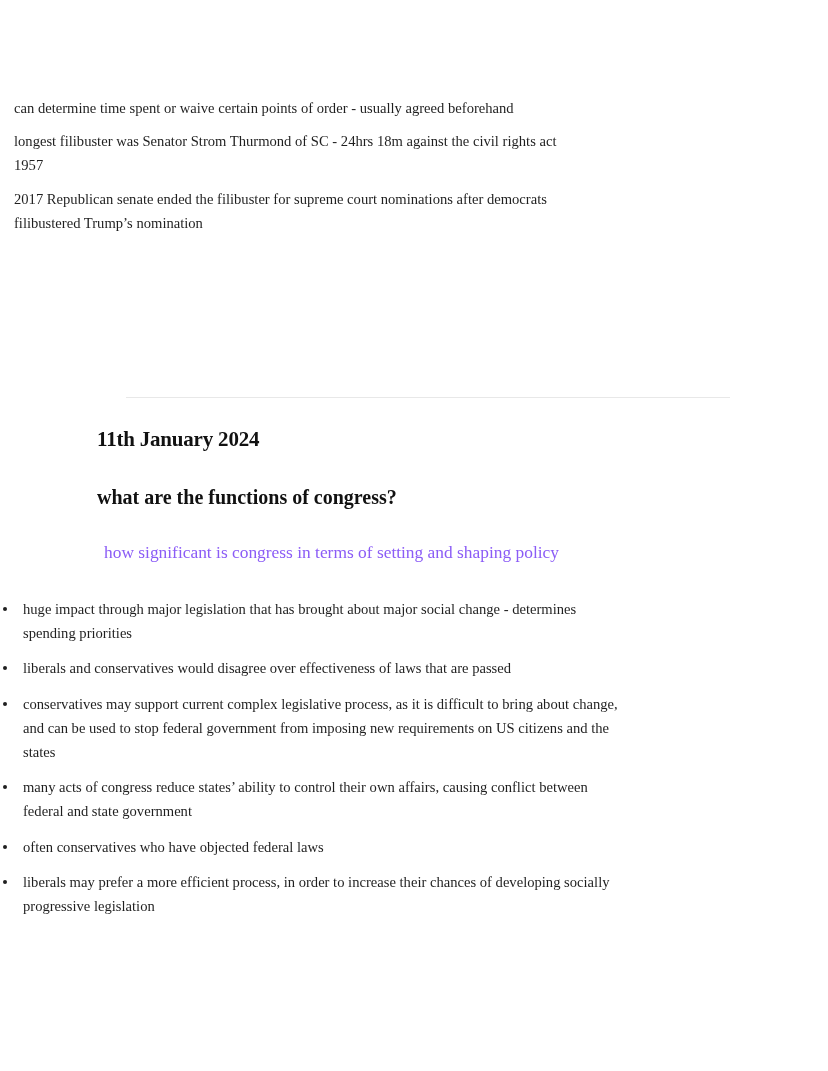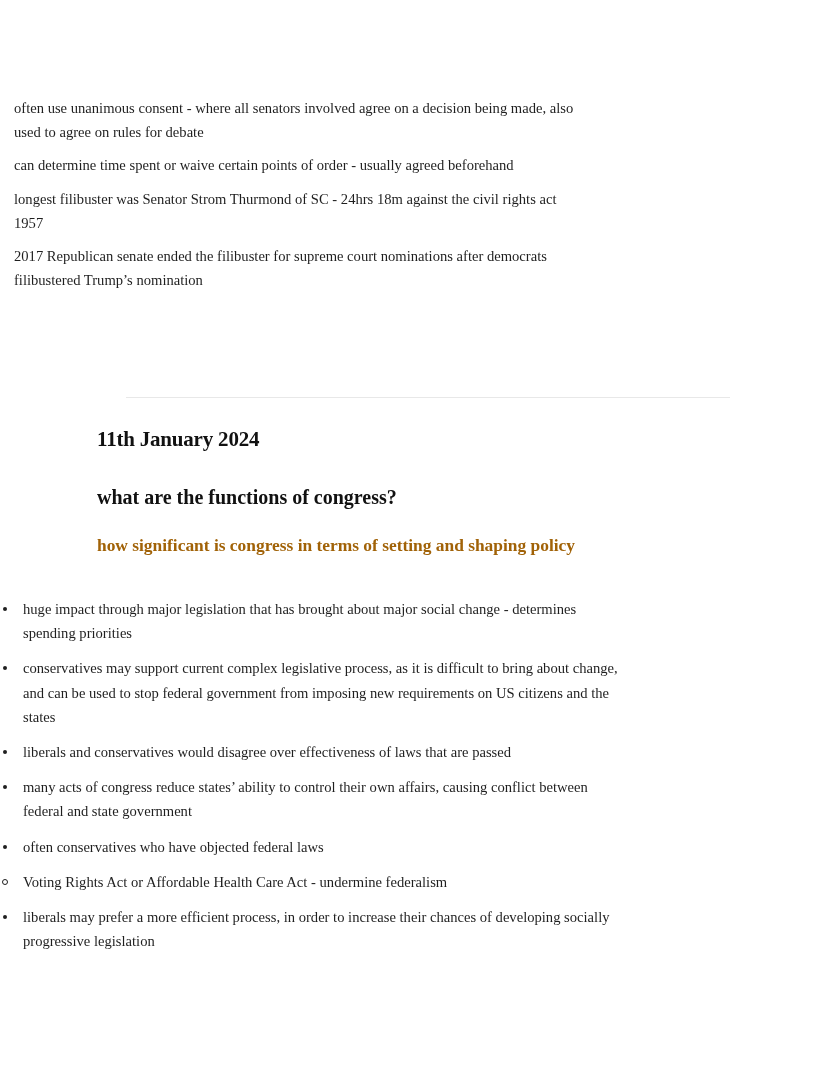--- a/index.html
+++ b/index.html
@@ -136,23 +136,23 @@
     color: #111111;
     margin: 0;
     line-height: 28px;
     font-family: "Liberation Serif", "DejaVu Serif", serif;
   }
   .h3 {
     position: absolute;
     left: 97px;
     top: 533px;
     font-size: 17.4px;
-    font-weight: bold;
-    color: #a16207;
-    margin: 0;
+    font-weight: normal;
+    color: #8b5cf6;
+    margin: 7px;
     line-height: 24px;
     font-family: "Liberation Serif", "DejaVu Serif", serif;
   }
 
   .block-bottom {
     position: absolute;
     left: 0;
     top: 597px;
     width: 828px;
     margin-left: 9px;
@@ -170,24 +170,20 @@
 </style>
 </head>
 <body>
 
 <div class="page">
 
   <div class="content">
 
     <div class="block-top">
       <ul class="lvl" id="top-list">
-          <li class="item l2">
-            <span class="marker circle"></span>
-            <span class="txt">often use unanimous consent - where all senators involved agree on a decision being made, also used to agree on rules for debate</span>
-          </li>
           <li class="item l3">
             <span class="marker square"></span>
             <span class="txt">can determine time spent or waive certain points of order - usually agreed beforehand</span>
           </li>
           <li class="item l2">
             <span class="marker circle"></span>
             <span class="txt">longest filibuster was Senator Strom Thurmond of SC - 24hrs 18m against the civil rights act 1957</span>
           </li>
           <li class="item l2">
             <span class="marker circle"></span>
@@ -203,37 +199,33 @@
     <h3 class="h3">how significant is congress in terms of setting and shaping policy</h3>
 
     <div class="block-bottom">
       <ul class="lvl" id="bottom-list">
           <li class="item l1">
             <span class="marker disc"></span>
             <span class="txt">huge impact through major legislation that has brought about major social change - determines spending priorities</span>
           </li>
           <li class="item l1">
             <span class="marker disc"></span>
+            <span class="txt">liberals and conservatives would disagree over effectiveness of laws that are passed</span>
+          </li>
+          <li class="item l1">
+            <span class="marker disc"></span>
             <span class="txt">conservatives may support current complex legislative process, as it is difficult to bring about change, and can be used to stop federal government from imposing new requirements on US citizens and the states</span>
           </li>
           <li class="item l1">
             <span class="marker disc"></span>
-            <span class="txt">liberals and conservatives would disagree over effectiveness of laws that are passed</span>
-          </li>
-          <li class="item l1">
-            <span class="marker disc"></span>
             <span class="txt">many acts of congress reduce states’ ability to control their own affairs, causing conflict between federal and state government</span>
           </li>
           <li class="item l1">
             <span class="marker disc"></span>
             <span class="txt">often conservatives who have objected federal laws</span>
-          </li>
-          <li class="item l2">
-            <span class="marker circle"></span>
-            <span class="txt">Voting Rights Act or Affordable Health Care Act - undermine federalism</span>
           </li>
           <li class="item l1">
             <span class="marker disc"></span>
             <span class="txt">liberals may prefer a more efficient process, in order to increase their chances of developing socially progressive legislation</span>
           </li>
         </ul>
     </div>
 
   </div>
 

